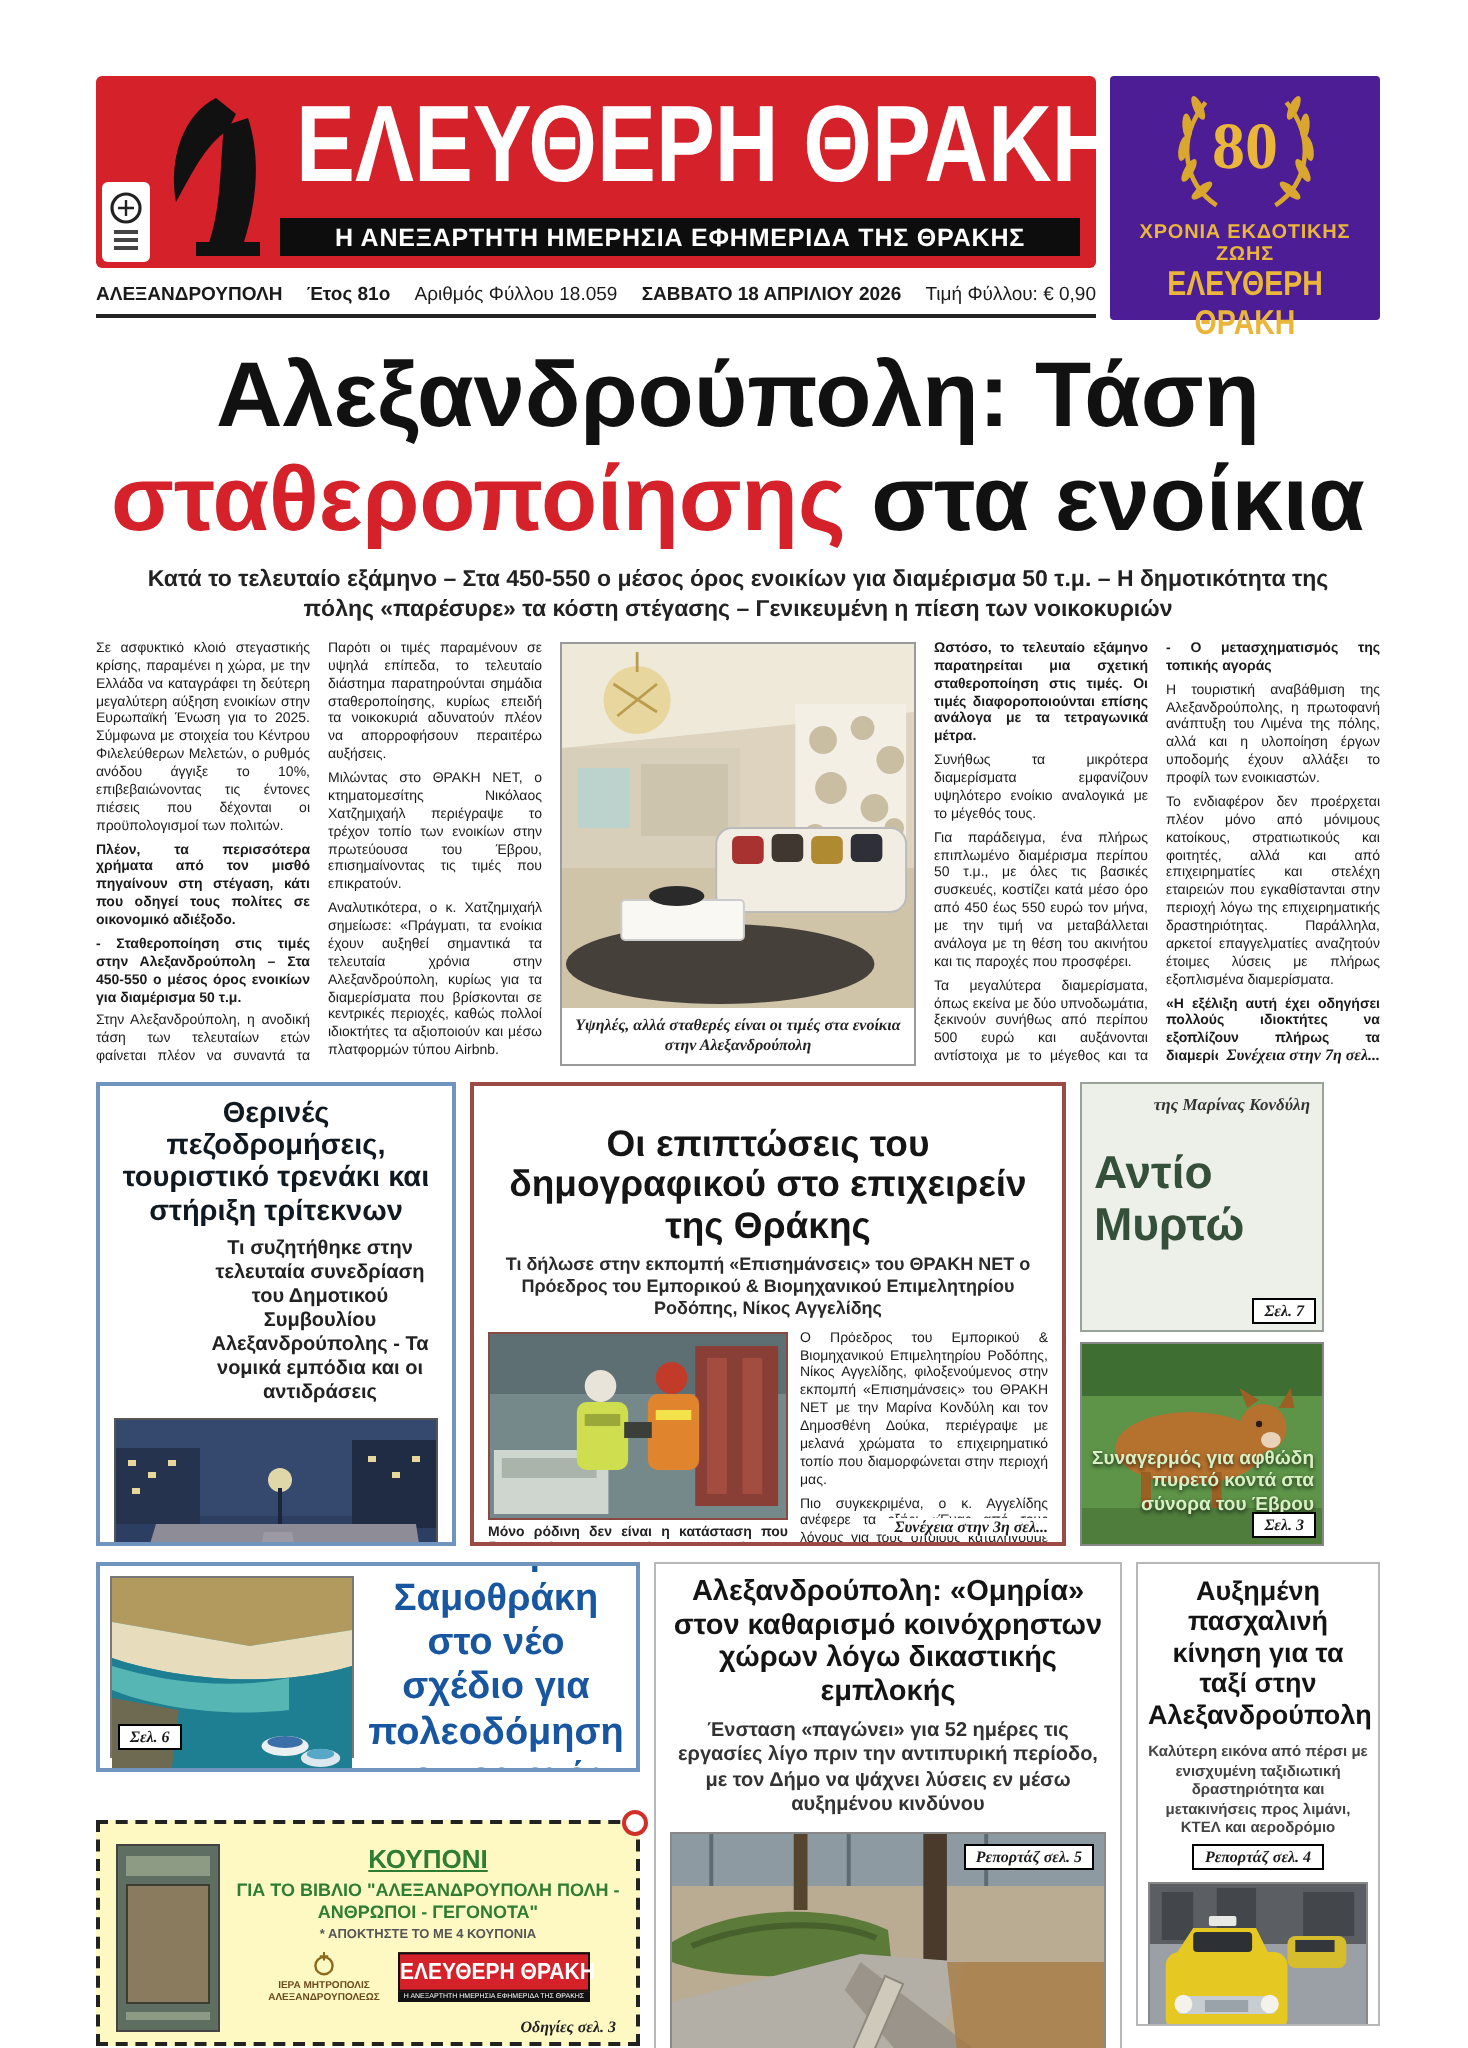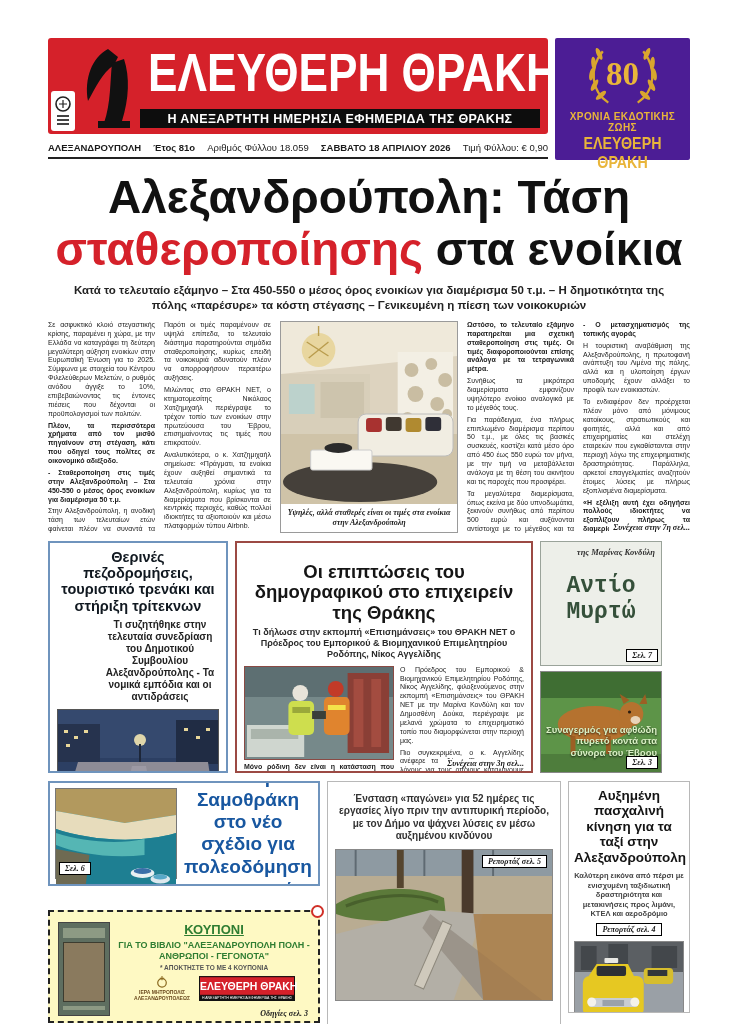--- a/index.html
+++ b/index.html
@@ -71,21 +71,21 @@
   .demo-left figure { border:1px solid #8a4a44; }
   .demo-capt { font-size:7px; font-weight:bold; line-height:1.25; text-align:justify; margin-top:3px; color:#222; }
   .demo-text { font-size:7px; line-height:1.27; text-align:justify; overflow:hidden; height:150px; }
   .demo-text p { margin-bottom:3px; }
   .demo .cont { right:7px; bottom:3px; }
 
   .mid-right { width:122px; display:flex; flex-direction:column; gap:5px; }
   .opinion { position:relative; height:125px; background:#edefe9; border:1px solid #9aa39a; padding:5px 6px; }
   .op-byline { text-align:right; font-family:"Liberation Serif", serif; font-style:italic; font-weight:bold;
                font-size:8.5px; color:#333; }
-  .op-title { margin-top:16px; text-align:center; font-size:23px; font-weight:800; line-height:1.15; color:#35503a;font-family:Liberation Mono, monospace; }
+  .op-title { margin-top:16px; text-align:left; font-size:23px; font-weight:800; line-height:1.15; color:#35503a; }
   .calf { position:relative; flex:1; border:1px solid #888; overflow:hidden; }
   .calf-overlay { position:absolute; right:4px; bottom:14px; left:4px; text-align:right; color:#d9f0c4;
                   font-size:9.5px; font-weight:bold; line-height:1.2; text-shadow:0 1px 2px rgba(0,0,0,.75); }
 
   
   .bot-row { display:flex; gap:7px; margin-top:8px; height:262px; }
   .bot-left { width:272px; display:flex; flex-direction:column; }
   .samo { height:112px; display:flex; gap:6px; padding:5px; }
   .samo figure { position:relative; width:122px; flex:none; border:1px solid #777; }
   .samo h2 { flex:1; display:flex; align-items:center; text-align:center; font-size:19px; line-height:1.18;
@@ -400,20 +400,21 @@
             </div>
           </div>
           <div class="coupon-instr">Οδηγίες σελ. 3</div>
         </div>
       </div>
 
       <div class="footer-bar"></div>
     </div>
 
     <article class="box cleanup">
+      <h2>Αλεξανδρούπολη: «Ομηρία» στον καθαρισμό κοινόχρηστων χώρων λόγω δικαστικής εμπλοκής</h2>
       <p class="sub">Ένσταση «παγώνει» για 52 ημέρες τις εργασίες λίγο πριν την αντιπυρική περίοδο, με τον Δήμο να ψάχνει λύσεις εν μέσω αυξημένου κινδύνου</p>
       <figure>
         <svg viewBox="0 0 220 150" height="150" preserveAspectRatio="none">
           <rect width="220" height="150" fill="#b9ac92"></rect>
           <rect x="0" y="0" width="220" height="26" fill="#8e9aa2"></rect>
           <g stroke="#5f6a72" stroke-width="2">
               <line x1="20" y1="0" x2="20" y2="26"></line>
               <line x1="90" y1="0" x2="90" y2="26"></line>
               <line x1="160" y1="0" x2="160" y2="26"></line>
             </g>

